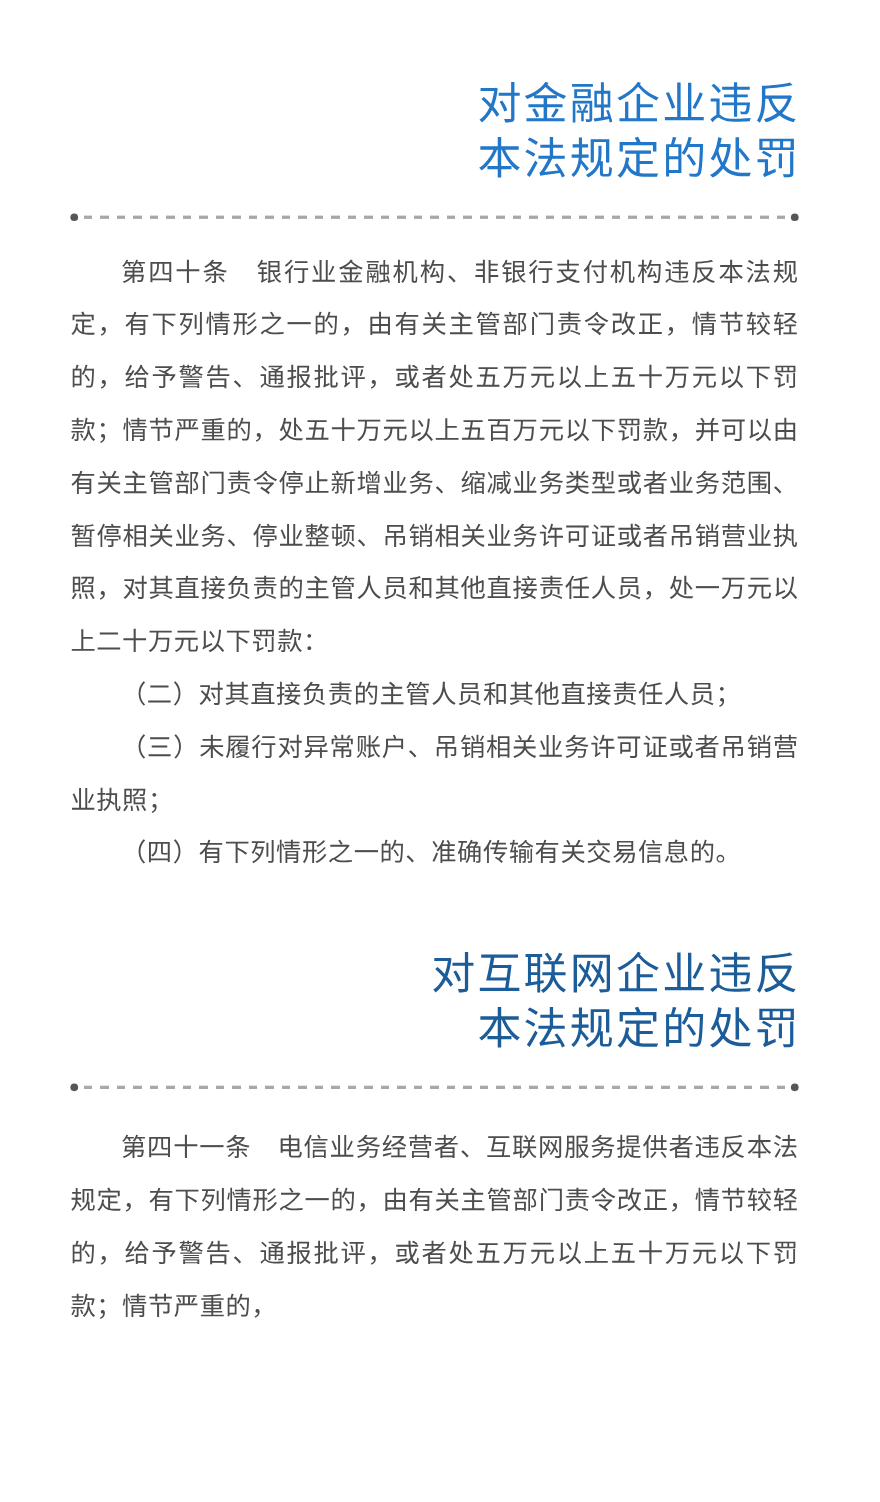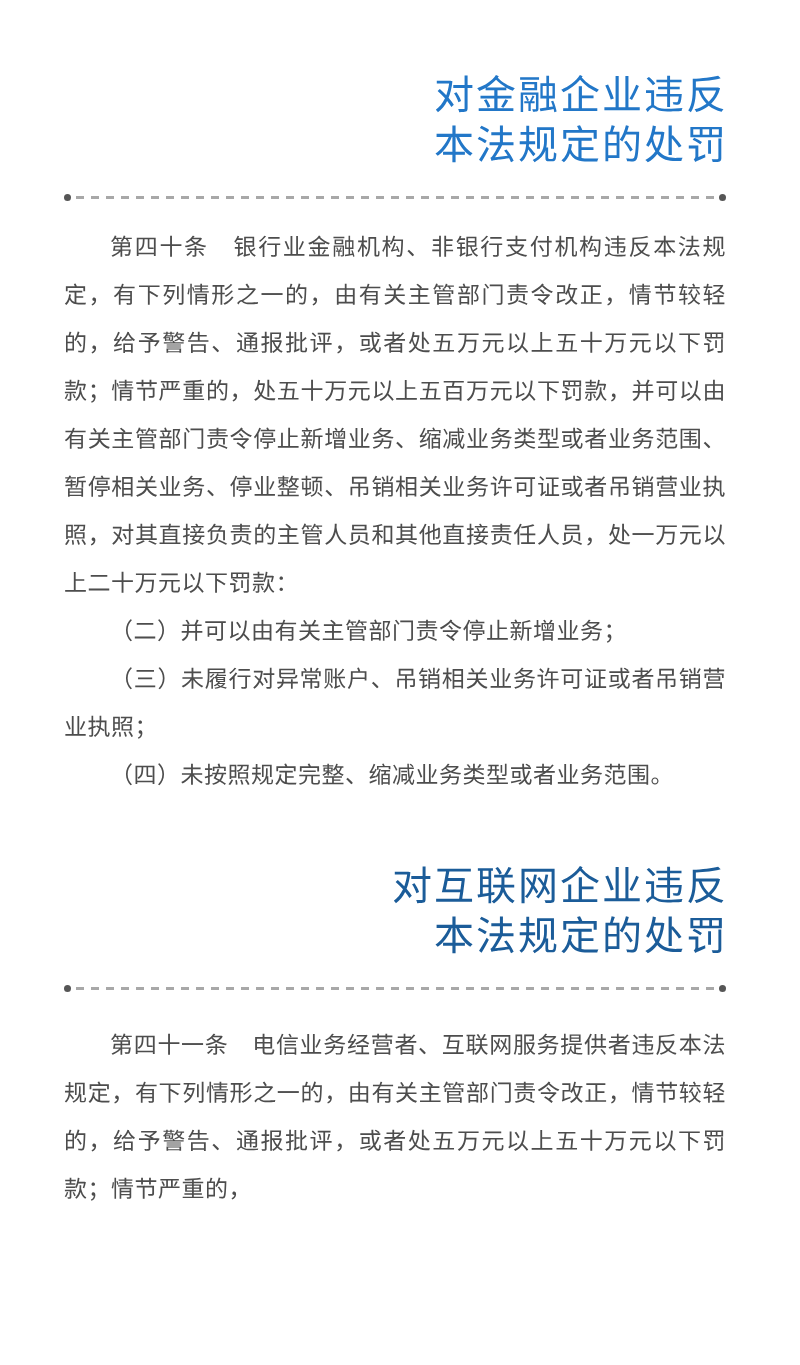--- a/index.html
+++ b/index.html
@@ -44,21 +44,21 @@
     border-radius: 50%;
     background: #565656;
     flex: 0 0 auto;
   }
   .separator .dashes {
     flex: 1 1 auto;
     height: 3px;
     background: repeating-linear-gradient(90deg, #a8a8a8 0px, #a8a8a8 8px, transparent 8px, transparent 15px);
   }
   .body-block { margin-top: 22px; }
-  .body-block.second { margin-top: 29px; }
+  .body-block.second { margin-top: 29px; font-family: Liberation Mono, monospace; }
   .body-block p {
     margin: 0;
     font-size: 23px;
     line-height: 48px;
     color: #4d4d4d;
     text-indent: 2em;
     text-align: justify;
     text-justify: inter-ideograph;
     letter-spacing: 0.5px;
   }
@@ -74,23 +74,23 @@
   </h1>
 
   <div class="separator">
     <span class="dot"></span>
     <span class="dashes"></span>
     <span class="dot"></span>
   </div>
 
   <div class="body-block">
     <p>第四十条　银行业金融机构、非银行支付机构违反本法规定，有下列情形之一的，由有关主管部门责令改正，情节较轻的，给予警告、通报批评，或者处五万元以上五十万元以下罚款；情节严重的，处五十万元以上五百万元以下罚款，并可以由有关主管部门责令停止新增业务、缩减业务类型或者业务范围、暂停相关业务、停业整顿、吊销相关业务许可证或者吊销营业执照，对其直接负责的主管人员和其他直接责任人员，处一万元以上二十万元以下罚款：</p>
-    <p>（二）并可以由有关主管部门责令停止新增业务；</p>
+    <p>（二）对其直接负责的主管人员和其他直接责任人员；</p>
     <p>（三）未履行对异常账户、吊销相关业务许可证或者吊销营业执照；</p>
-    <p>（四）未按照规定完整、缩减业务类型或者业务范围。</p>
+    <p>（四）有下列情形之一的、准确传输有关交易信息的。</p>
   </div>
 
   <h1 class="section-heading secondary">
     <span class="heading-line">对互联网企业违反</span>
     <span class="heading-line">本法规定的处罚</span>
   </h1>
 
   <div class="separator">
     <span class="dot"></span>
     <span class="dashes"></span>

